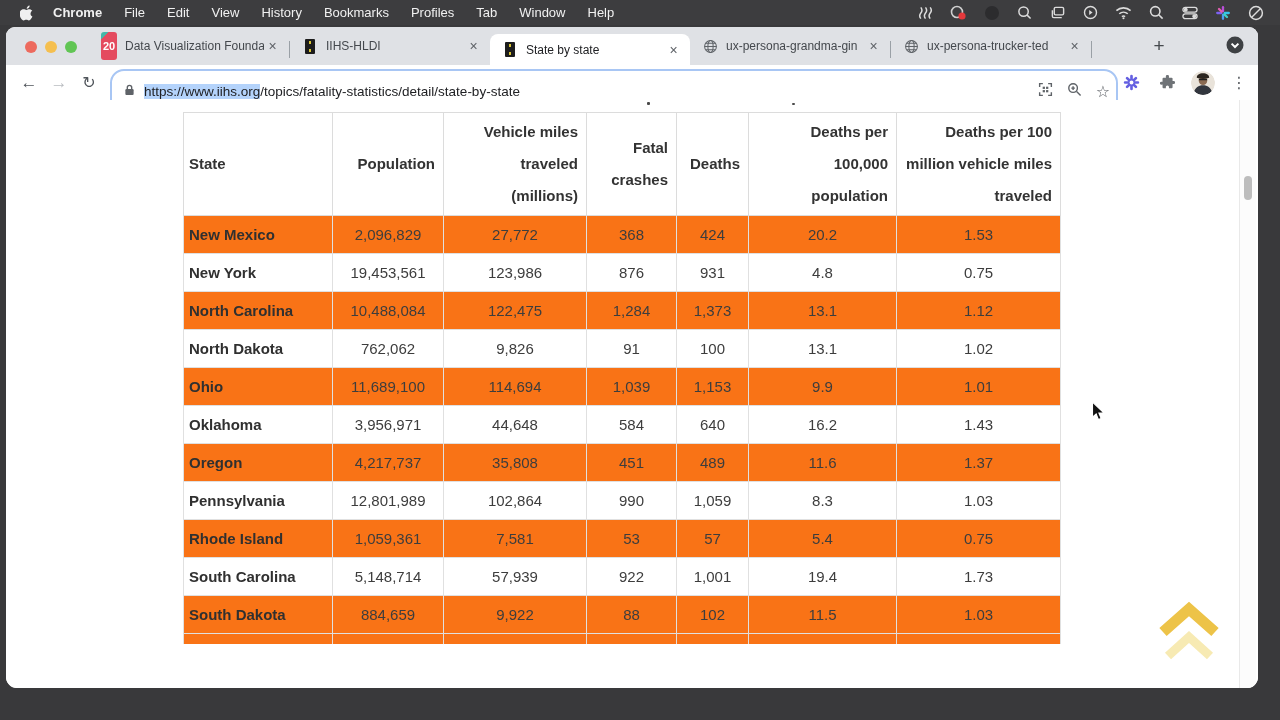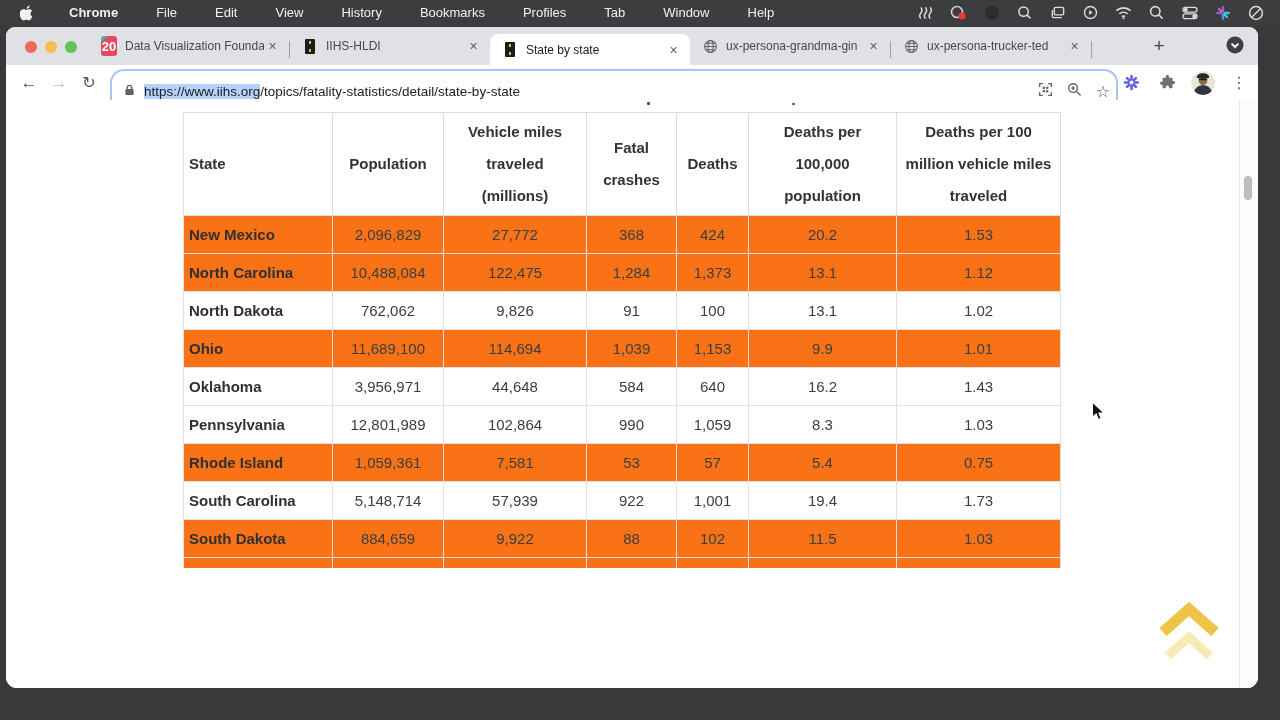--- a/index.html
+++ b/index.html
@@ -2,21 +2,21 @@
 <html><head>
 <meta charset="utf-8">
 <style>
   * { margin:0; padding:0; box-sizing:border-box; }
   html,body { width:1280px; height:720px; overflow:hidden; }
   body { font-family:"Liberation Sans","DejaVu Sans",sans-serif; background:#39393b; position:relative; }
 
   
   .menubar { position:absolute; top:0; left:0; width:1280px; height:25px; background:#3d3d3f;
              display:flex; align-items:center; color:#f1f1f1; font-size:13px; }
-  .menubar-left { display:flex; align-items:center; gap:16px; padding-left:12px; }
+  .menubar-left { display:flex; align-items:center; gap:0; padding-left:12px; }
   .apple { width:30px; display:flex; justify-content:center; }
   .menu-item { padding:0 11px; white-space:nowrap; }
   .menu-item.app { font-weight:bold; }
   .menubar-right { margin-left:auto; display:flex; align-items:center; padding-right:8px; }
   .status-icon { width:33px; display:flex; justify-content:center; align-items:center; }
 
   
   .window { position:absolute; left:6px; top:27px; width:1252px; height:661px;
             border-radius:9px 9px 11px 11px; overflow:hidden; background:#fff;
             display:flex; flex-direction:column; }
@@ -31,22 +31,22 @@
          font-size:12px; color:#44484d; position:relative; }
   .tab.active { background:#fff; border-radius:8px 8px 0 0; height:31px; color:#202124; }
   .tab .favicon { flex:none; width:16px; height:16px; display:flex; align-items:center; justify-content:center; margin-right:8px; }
   .tab .tab-label { flex:1; white-space:nowrap; overflow:hidden; }
   .tab .tab-close { flex:none; width:17px; height:17px; display:flex; align-items:center; justify-content:center;
                     font-size:14px; color:#5f6368; border-radius:50%; }
   .tab-sep { width:1px; height:17px; background:#9aa0a6; align-self:center; margin-top:6px; }
   .road-ico { width:10px; height:15px; background:#1c1c1c; border-radius:1px;
               background-image:repeating-linear-gradient(#1c1c1c 0 2px, #d8c433 2px 5px, #1c1c1c 5px 8px);
               background-size:2px 100%; background-position:4px 0; background-repeat:no-repeat; }
-  .cal-ico { width:16px; height:20px; border-radius:3px; background:linear-gradient(135deg,#45b7a8 0 17%,#e44b5f 17%);
-             color:#fff; font-size:13px; font-weight:bold; display:flex; align-items:center; justify-content:center; }
+  .cal-ico { width:16px; height:28px; border-radius:3px; background:linear-gradient(135deg,#45b7a8 0 17%,#e44b5f 17%);
+             color:#fff; font-size:11px; font-weight:bold; display:flex; align-items:center; justify-content:center; }
   .newtab-btn { position:absolute; left:1140px; top:6px; width:26px; height:26px; display:flex; align-items:center;
                 justify-content:center; font-size:19px; color:#45494d; }
   .tab-search-btn { position:absolute; right:14px; top:9px; }
 
   
   .toolbar { height:35px; background:#fff; display:flex; align-items:center; flex:none; position:relative; }
   .nav-ico { width:30px; display:flex; align-items:center; justify-content:center; font-size:17px; color:#50555b; }
   .nav-ico.disabled { color:#b9bcc0; }
   .nav-ico.reload { font-size:16px; }
   .omnibox { position:absolute; left:104px; top:4px; width:1008px; height:45px; border:2px solid #a8c6f4;
@@ -59,21 +59,21 @@
   .star-glyph { font-size:16px; color:#5f6368; }
   .kebab { font-size:16px; color:#5f6368; letter-spacing:0; }
 
   
   .content { flex:1; background:#fff; position:relative; overflow:hidden; }
   .speck { position:absolute; background:#4a4a4a; width:3px; height:3px; border-radius:1px; }
 
   table.stats { position:absolute; left:177px; top:12px; width:877px; border-collapse:collapse;
                 font-size:15px; color:#3d3d3d; table-layout:fixed; }
   .stats th { font-weight:bold; color:#333; border:1px solid #dcdcdc; height:103px; vertical-align:middle;
-              text-align:center; line-height:2.13; padding:0 8px; background:#fff; }
+              text-align:right; line-height:2.13; padding:0 8px; background:#fff; }
   .stats th:first-child { text-align:left; padding-left:5px;margin-left:18px; }
   .stats td { border:1px solid #e0e0e0; height:38px; text-align:center; padding:0 6px; }
   .stats td:first-child { text-align:left; font-weight:bold; color:#303030; padding-left:5px; }
   .stats tr.shade td { background:#f97316; }
   .stats tr.partial td { height:10px; border-bottom:none; }
 
   
   .scroll-gutter { position:absolute; right:2px; top:0; bottom:0; width:17px; background:#fcfcfc; border-left:1px solid #e9e9e9; }
   .scroll-thumb { position:absolute; left:4px; top:76px; width:8px; height:24px; background:#bdbdbd; border-radius:4px; }
 
@@ -338,20 +338,29 @@
       <tbody id="body-rows">
           <tr class="shade">
             <td>New Mexico</td>
             <td>2,096,829</td>
             <td>27,772</td>
             <td>368</td>
             <td>424</td>
             <td>20.2</td>
             <td>1.53</td>
           </tr>
+          <tr>
+            <td>New York</td>
+            <td>19,453,561</td>
+            <td>123,986</td>
+            <td>876</td>
+            <td>931</td>
+            <td>4.8</td>
+            <td>0.75</td>
+          </tr>
           <tr class="shade">
             <td>North Carolina</td>
             <td>10,488,084</td>
             <td>122,475</td>
             <td>1,284</td>
             <td>1,373</td>
             <td>13.1</td>
             <td>1.12</td>
           </tr>
           <tr>
@@ -374,20 +383,29 @@
           </tr>
           <tr>
             <td>Oklahoma</td>
             <td>3,956,971</td>
             <td>44,648</td>
             <td>584</td>
             <td>640</td>
             <td>16.2</td>
             <td>1.43</td>
           </tr>
+          <tr class="shade">
+            <td>Oregon</td>
+            <td>4,217,737</td>
+            <td>35,808</td>
+            <td>451</td>
+            <td>489</td>
+            <td>11.6</td>
+            <td>1.37</td>
+          </tr>
           <tr>
             <td>Pennsylvania</td>
             <td>12,801,989</td>
             <td>102,864</td>
             <td>990</td>
             <td>1,059</td>
             <td>8.3</td>
             <td>1.03</td>
           </tr>
           <tr class="shade">

